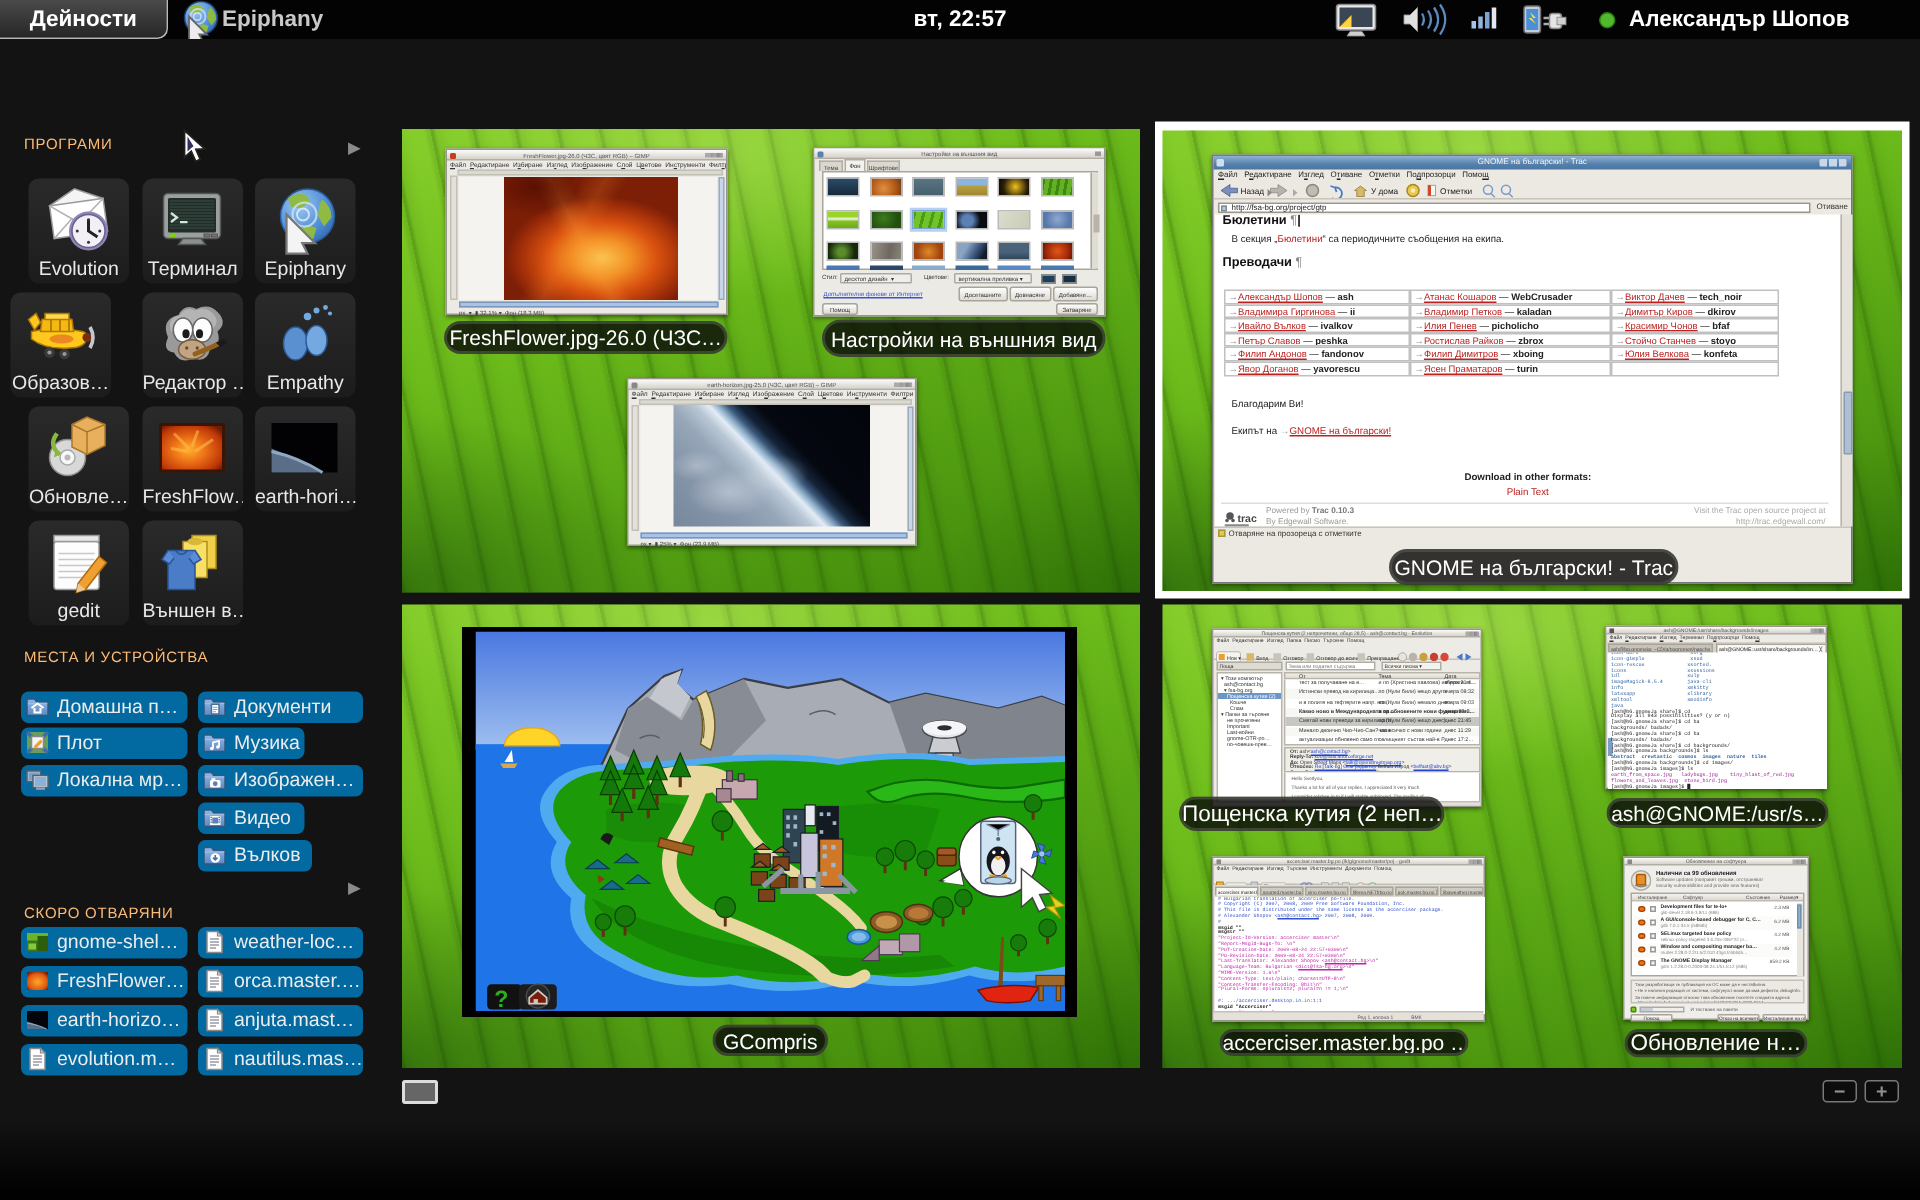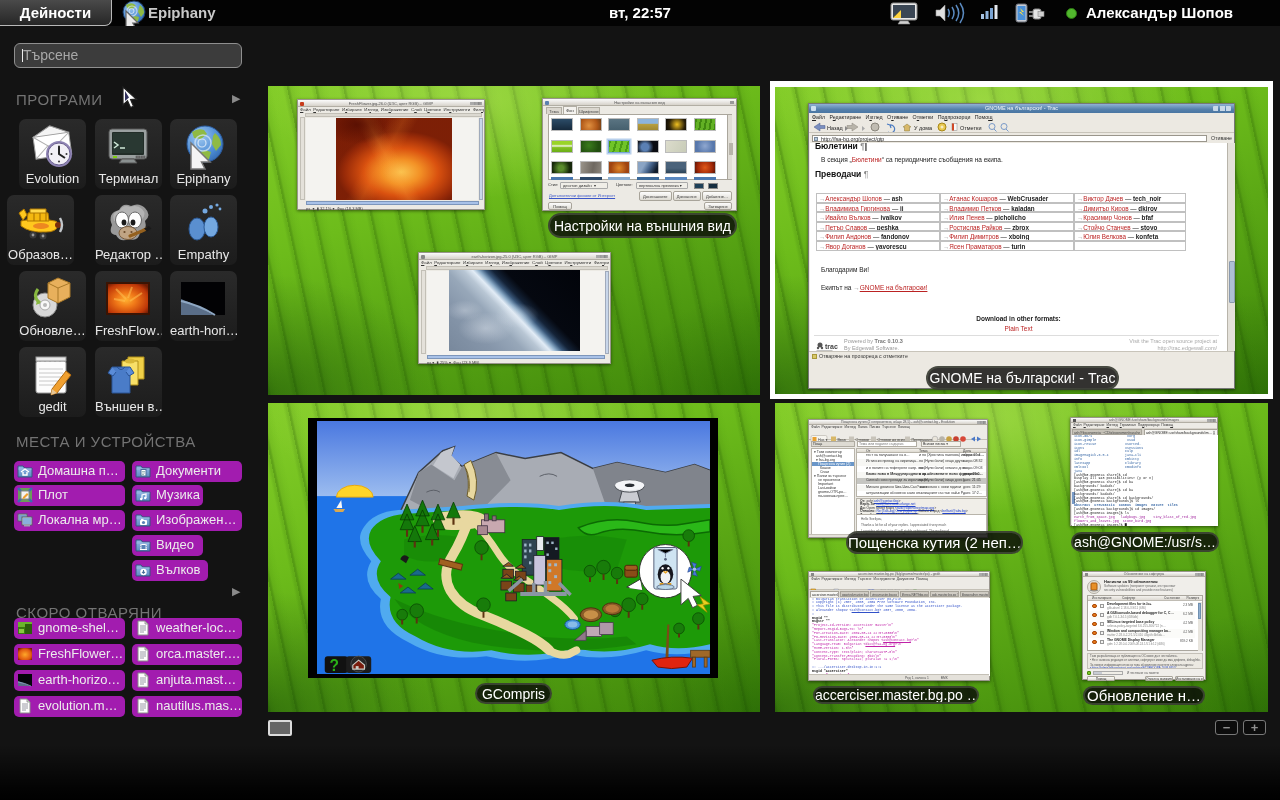--- a/index.html
+++ b/index.html
@@ -8,26 +8,26 @@
 #fade{position:absolute;left:0;top:745px;width:1280px;height:55px;background:linear-gradient(rgba(0,0,0,0),rgba(0,0,0,0.9) 85%,#000);}
 
 #panel{position:absolute;left:0;top:0;width:1280px;height:26px;background:#030303;color:#fff;}
 #actbtn{position:absolute;left:0;top:0;width:112px;height:26px;background:linear-gradient(#4a4a4a,#262626);border-right:1px solid #b8b8b8;border-bottom:1px solid #b8b8b8;border-radius:0 0 7px 0;text-align:center;line-height:25px;font-size:15px;font-weight:bold;color:#fff;}
 #ephtxt{position:absolute;left:148px;top:0;height:26px;line-height:25px;font-size:15px;font-weight:bold;color:#c8c8c8;}
 #clock{position:absolute;left:0;width:1280px;top:0;text-align:center;height:26px;line-height:25px;font-size:15px;font-weight:bold;}
 #uname{position:absolute;left:1086px;top:0;height:26px;line-height:25px;font-size:15px;font-weight:bold;}
 #udot{position:absolute;left:1066px;top:8px;width:11px;height:11px;border-radius:6px;background:#52b82e;border:1px solid #2c7a12;}
 
 #search{position:absolute;left:14px;top:43px;width:228px;height:25px;background:#3c3c3c;border:1px solid #8f8f8f;border-radius:6px;color:#a8a8a8;font-size:14px;line-height:23px;padding-left:7px;}
-.shead{position:absolute;color:#737373;font-size:15px;letter-spacing:0.5px;}
+.shead{position:absolute;color:#fdba74;font-size:10px;letter-spacing:0.5px;}
 .sarrow{position:absolute;color:#8a8a8a;font-size:11px;}
 .tile{position:absolute;width:67px;height:70px;border-radius:7px;background:linear-gradient(#2a2a2a,#1c1c1c);}
 .tile .ticon{position:absolute;left:9px;top:4px;width:48px;height:48px;}
 .tile .tlab{position:absolute;left:0;bottom:3px;width:100%;text-align:center;font-size:13px;color:#e8e8e8;white-space:nowrap;overflow:hidden;}
-.sitem{position:absolute;height:21px;border-radius:5px;background:#a21caf;color:#ececec;font-size:13px;line-height:20px;white-space:nowrap;overflow:hidden;}
+.sitem{position:absolute;height:21px;border-radius:5px;background:#0369a1;color:#ececec;font-size:13px;line-height:20px;white-space:nowrap;overflow:hidden;}
 .sitem svg,.sitem .ic{position:absolute;left:3px;top:2px;width:16px;height:16px;}
 .sitem span{position:absolute;left:24px;top:0;}
 
 .ws{position:absolute;overflow:hidden;background:
  radial-gradient(ellipse 60% 45% at 42% 5%, rgba(225,255,130,0.33), rgba(225,255,130,0) 70%),
  radial-gradient(ellipse 55% 60% at 0% 100%, rgba(0,45,0,0.38), rgba(0,45,0,0) 65%),
  radial-gradient(ellipse 45% 55% at 100% 100%, rgba(0,50,0,0.25), rgba(0,50,0,0) 60%),
  repeating-linear-gradient(78deg, rgba(30,80,0,0.30) 0 1.5px, rgba(30,80,0,0.10) 3.5px, rgba(60,130,10,0.06) 8px, rgba(20,70,0,0) 13px 23px, rgba(25,75,0,0.12) 26px 27.5px),
  linear-gradient(160deg,#84cd29 0%,#6dbc1b 35%,#539f12 70%,#3d8409 100%);}
 #ws1{left:268px;top:86px;width:492px;height:309px;}
@@ -85,21 +85,20 @@
       <rect x="129.5" y="6" width="8" height="14" fill="#4a90d8"></rect>
       <path d="M132 8 l4 4 h-3 l3 4 -5 -4 h3 z" fill="#ffe040"></path>
       <path d="M141 12 h5 M141 16 h5" stroke="#aaa" stroke-width="1.6"></path>
       <rect x="145" y="9" width="8" height="10" rx="2" fill="#e4e4e4" stroke="#888"></rect>
       <rect x="150" y="11.5" width="6" height="5" fill="#d0d0d0" stroke="#888" stroke-width="0.6"></rect>
     </svg>
     <div id="udot"></div>
     <div id="uname">Александър Шопов</div>
   </div>
 
-  <div id="search"><span style="display:inline-block;width:1px;height:13px;background:#eee;vertical-align:-2px;"></span>Търсене</div>
   <div class="shead" style="left:16px;top:91px;">ПРОГРАМИ</div>
   <div class="sarrow" style="left:232px;top:92px;">▶</div>
   <svg style="position:absolute;left:120px;top:86px;" width="20" height="26" viewBox="0 0 20 26">
     <path d="M3 1 L3 19 L7.5 14.8 L10.5 21.5 L13.5 20.2 L10.6 13.6 L16.5 13.2 Z" fill="#fff" stroke="#222" stroke-width="1.2"></path>
     <path d="M5 5 L5 15 L7.5 12.7 L9 11.5 Z" fill="#30305c"></path>
   </svg>
   <svg width="0" height="0" style="position:absolute">
     <defs>
       <linearGradient id="fold" x1="0" y1="0" x2="0" y2="1">
         <stop offset="0" stop-color="#93b8e8"></stop>
@@ -1077,24 +1076,25 @@
     </div>
     <div style="position:absolute;left:418px;top:39px;width:8px;height:208px;background:#e4e1da;border-left:1px solid #b8b4aa;">
       <div style="position:absolute;left:1px;top:118px;width:6px;height:42px;background:#aebfd4;border:0.5px solid #8a9ab0;border-radius:1px;"></div>
     </div>
     <div style="position:absolute;left:0;top:247px;width:100%;height:9px;border-top:1px solid #c8c4ba;font-size:5.3px;color:#333;line-height:9px;">
       <span style="display:inline-block;width:5px;height:5px;background:#d8c868;border:0.5px solid #a89838;margin:0 2px 0 3px;vertical-align:middle;"></span>Отваряне на прозореца с отметките
     </div>
   </div>
   </div>
 
+  <div class="pill" style="left:296px;top:214px;width:189px;height:22px;font-size:14px;line-height:19px;">FreshFlower.jpg-26.0 (ЧЗС…</div>
   <div class="pill" style="left:548px;top:213px;width:189px;height:25px;font-size:14px;line-height:22px;">Настройки на външния вид</div>
   <div class="pill" style="left:926px;top:366px;width:193px;height:24px;font-size:14px;line-height:21px;">GNOME на български! - Trac</div>
   <div class="pill" style="left:475px;top:683px;width:77px;height:21px;font-size:14px;line-height:18px;">GCompris</div>
-  <div class="pill" style="left:846px;top:531px;width:177px;height:23px;font-size:15px;line-height:20px;text-align:right;">Пощенска кутия (2 неп…</div>
+  <div class="pill" style="left:786px;top:531px;width:177px;height:23px;font-size:15px;line-height:20px;text-align:right;">Пощенска кутия (2 неп…</div>
   <div class="pill" style="left:1071px;top:532px;width:148px;height:20px;font-size:14px;line-height:17px;">ash@GNOME:/usr/s…</div>
   <div class="pill" style="left:813px;top:686px;width:166px;height:18px;font-size:14px;line-height:15px;">accerciser.master.bg.po …</div>
   <div class="pill" style="left:1083px;top:686px;width:122px;height:19px;font-size:15px;line-height:16px;">Обновление н…</div>
 
   <div id="wsind"></div>
   <div class="zbtn" style="left:1215px;">−</div>
   <div class="zbtn" style="left:1243px;">+</div>
   <div id="fade"></div>
 </div>
 

